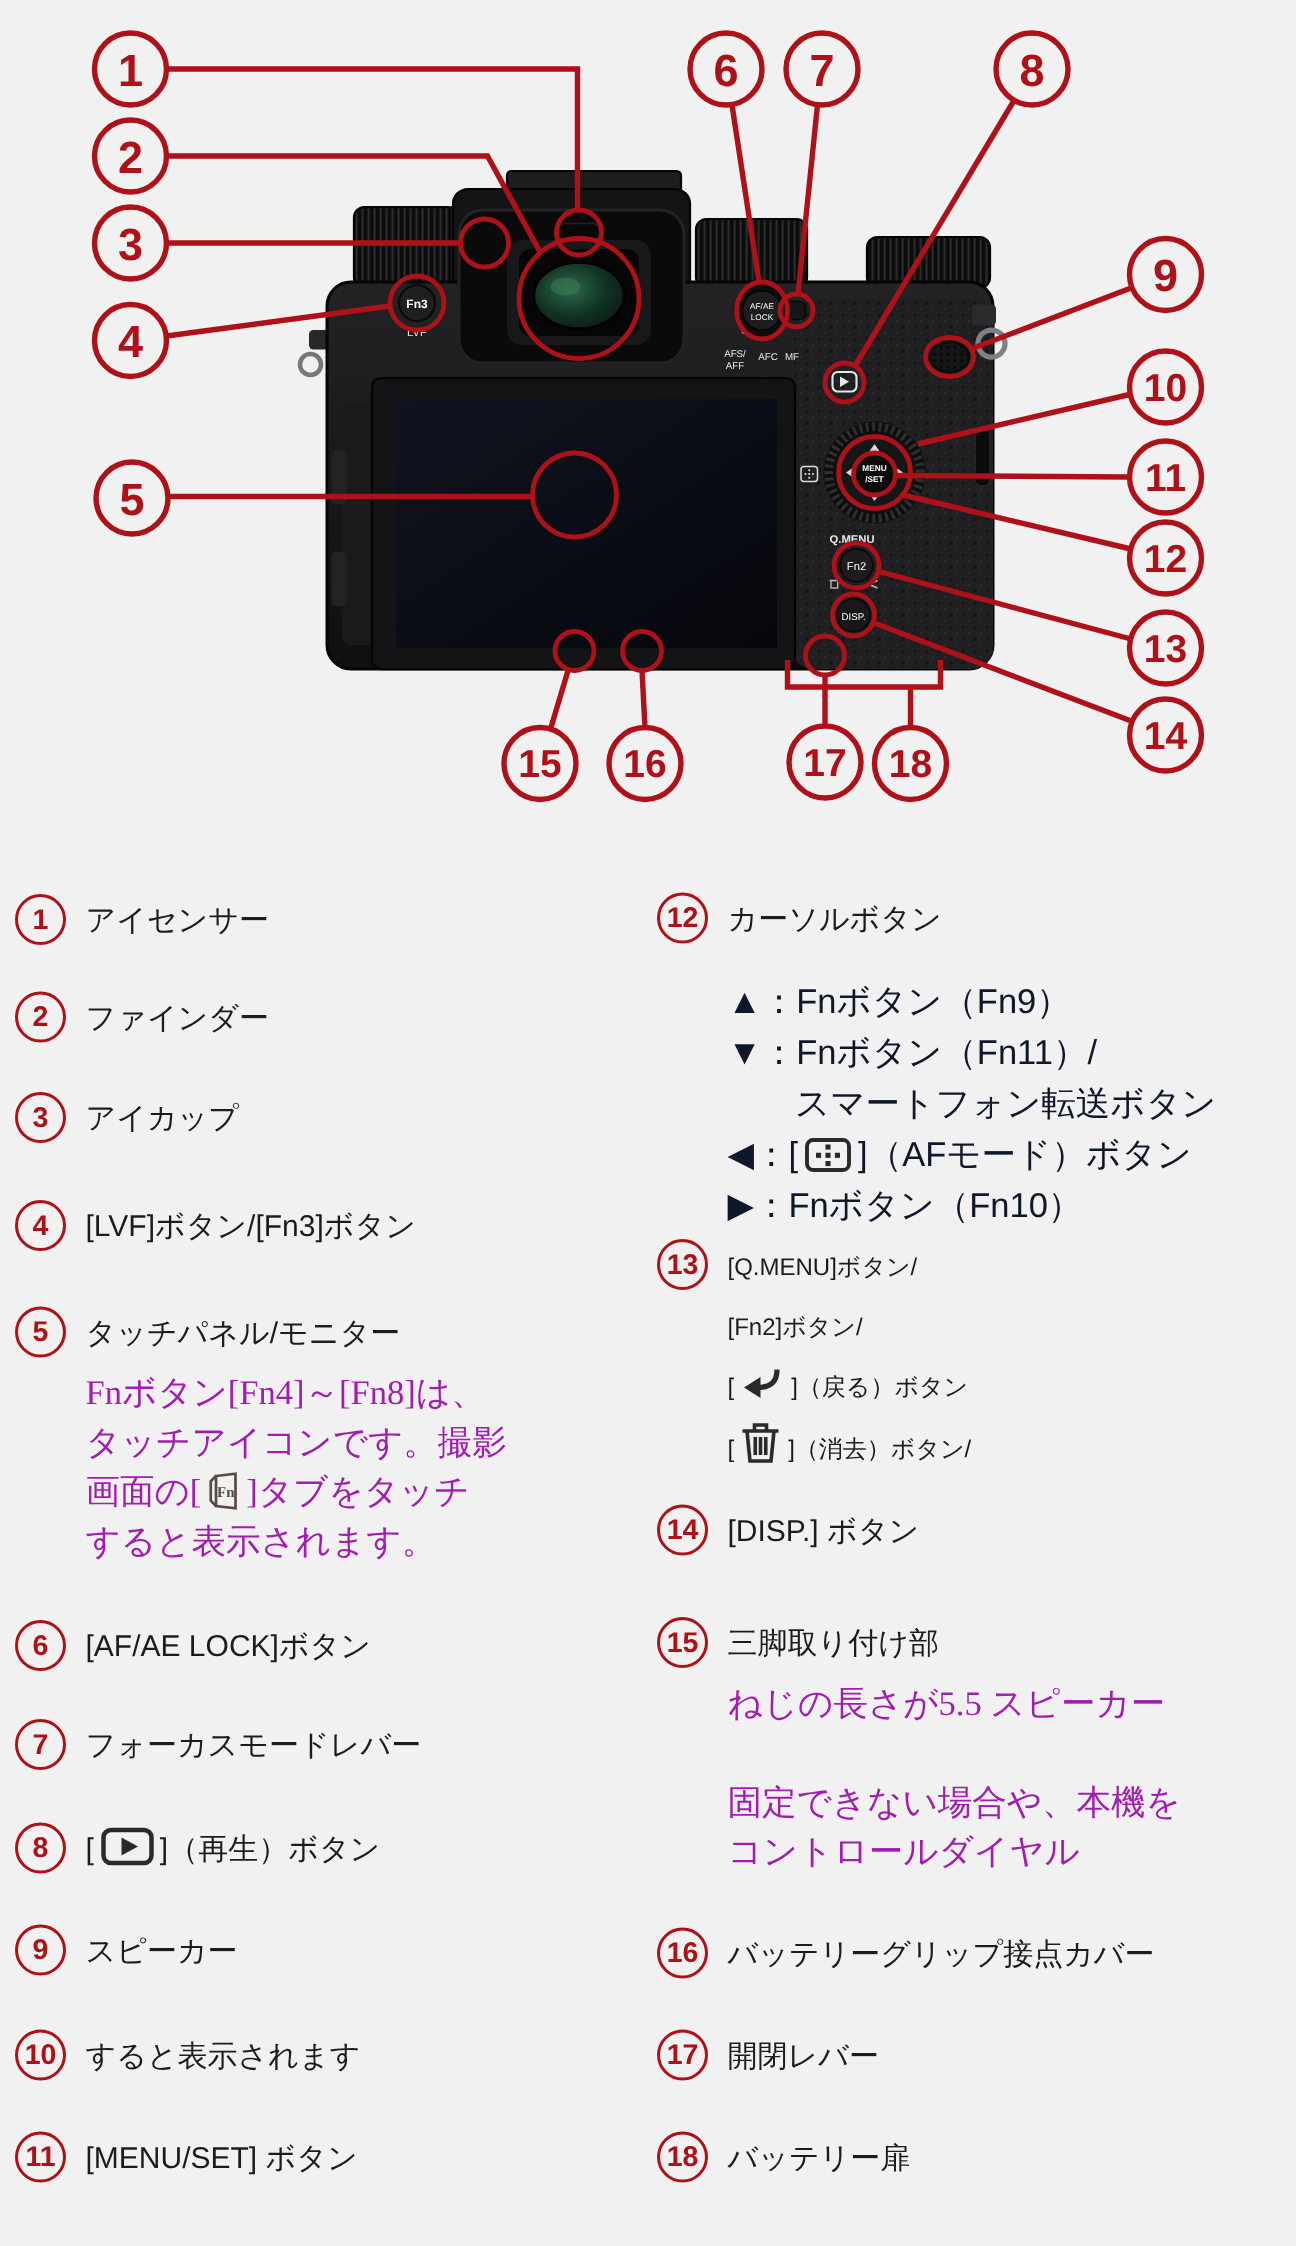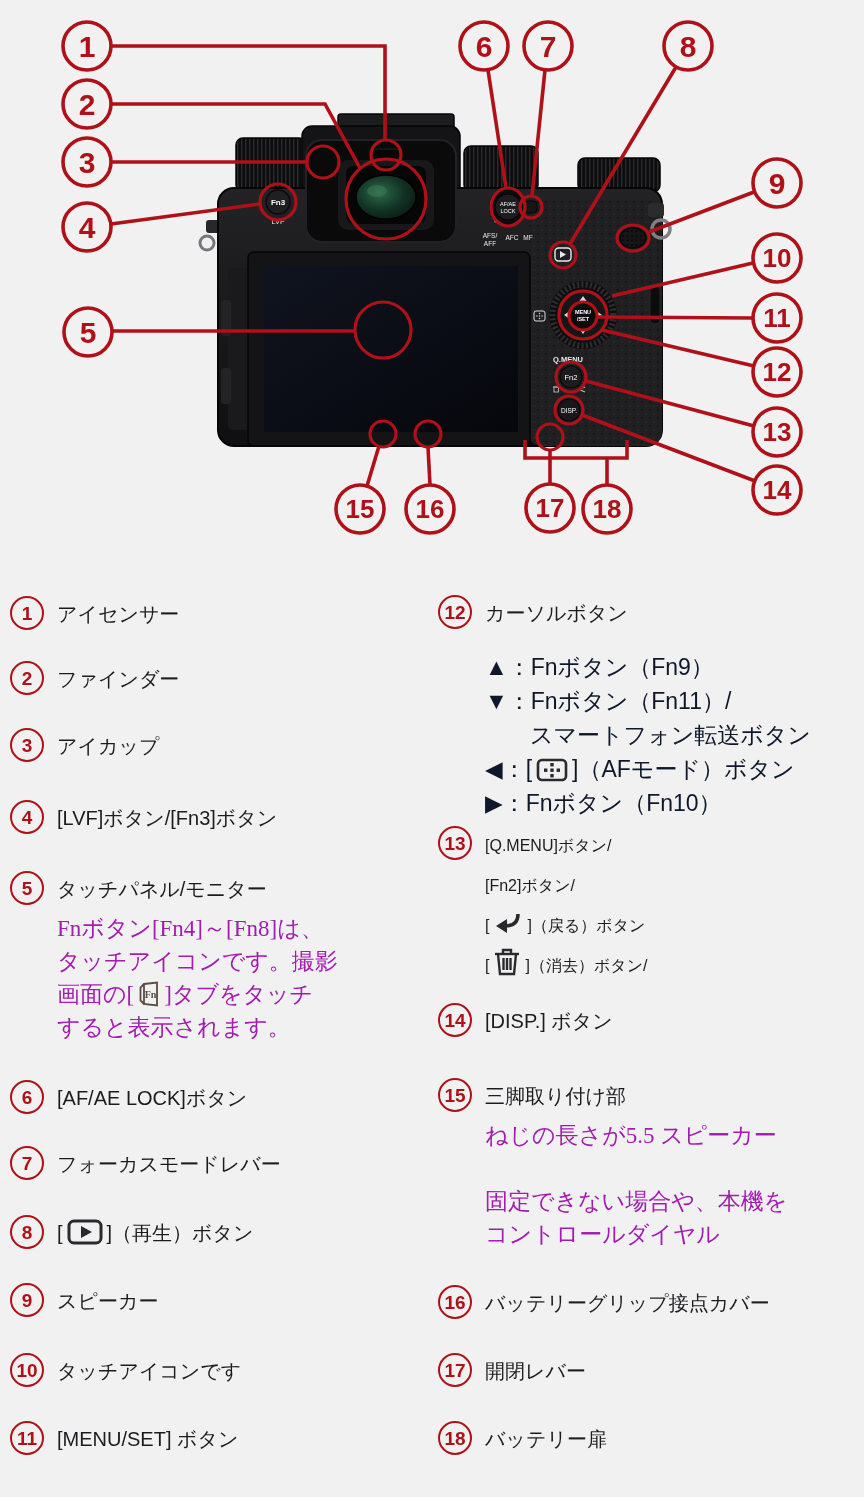--- a/index.html
+++ b/index.html
@@ -272,21 +272,21 @@
         <path d="M14,7 L14,19 L25,13 Z" fill="#2a2a2c"></path>
       </svg><span>]（再生）ボタン</span>
   </div>
 </div>
 <div class="item" style="left:10px;top:1283px">
   <span class="cnum">9</span>
   <div class="ltext">スピーカー</div>
 </div>
 <div class="item" style="left:10px;top:1353px">
   <span class="cnum">10</span>
-  <div class="ltext">タッチアイコンです</div>
+  <div class="ltext">すると表示されます</div>
 </div>
 <div class="item" style="left:10px;top:1421px">
   <span class="cnum">11</span>
   <div class="ltext">[MENU/SET] ボタン</div>
 </div>
 
 <div class="item" style="left:438px;top:595px">
   <span class="cnum">12</span>
   <div>
     <div class="ltext">カーソルボタン</div>

